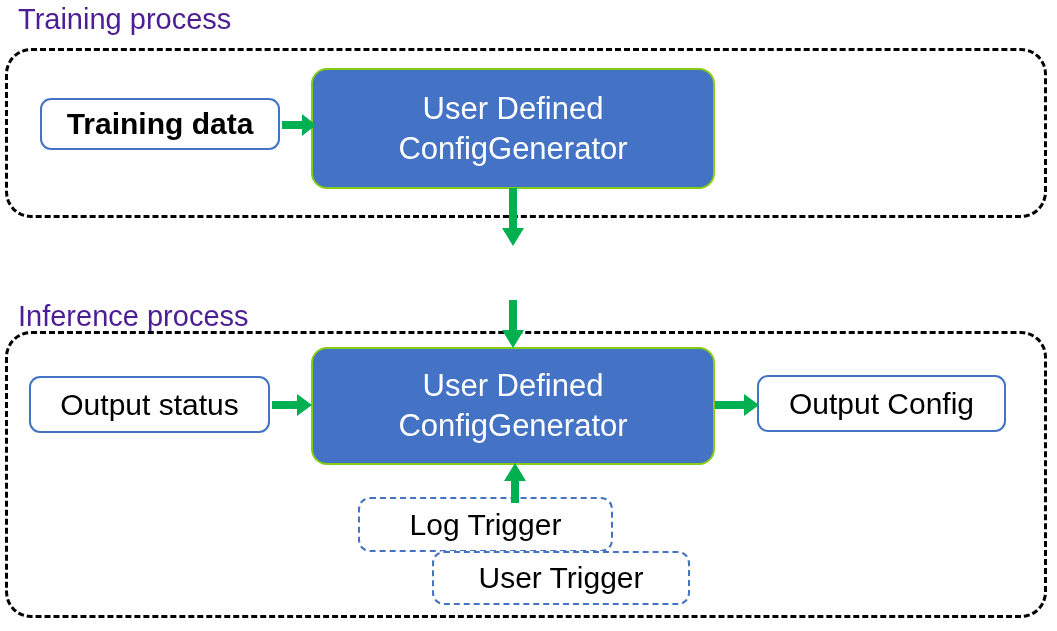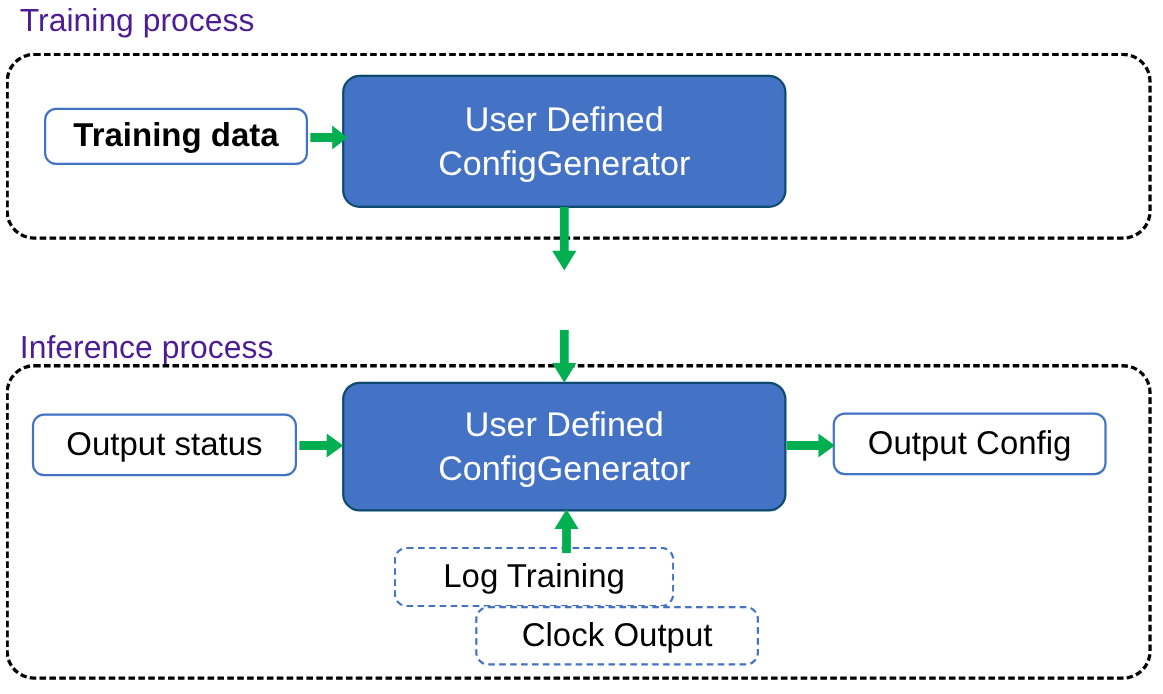--- a/index.html
+++ b/index.html
@@ -43,21 +43,21 @@
     justify-content: center;
     color: #000000;
     font-size: 30px;
     line-height: 34px;
     white-space: nowrap;
     font-family: "Liberation Sans", sans-serif;
   }
   
   .node.primary {
     background: #4472C4;
-    border: 2px solid #0c4a6e;
+    border: 2px solid #84cc16;
     border-radius: 16px;
     color: #ffffff;
     flex-direction: column;
     font-size: 31px;
     line-height: 40px;
   }
   .node.primary .line {
     display: block;
   }
   
@@ -140,20 +140,20 @@
     <span>Output Config</span>
   </div>
 
   <div class="arrow z-top" style="left:500px; top:463px; width:30px; height:40px;">
     <svg width="30" height="40" viewBox="0 0 30 40">
       <path d="M15 0 L26 18 L19 18 L19 40 L11 40 L11 18 L4 18 Z" fill="#00B050"></path>
     </svg>
   </div>
 
   <div class="node dashed" style="left:358px; top:497px; width:255px; height:55px;">
-    <span>Log Training</span>
+    <span>Log Trigger</span>
   </div>
 
   <div class="node dashed" style="left:432px; top:551px; width:258px; height:54px;">
-    <span>Clock Output</span>
+    <span>User Trigger</span>
   </div>
 
 </div>
 
 </body></html>

